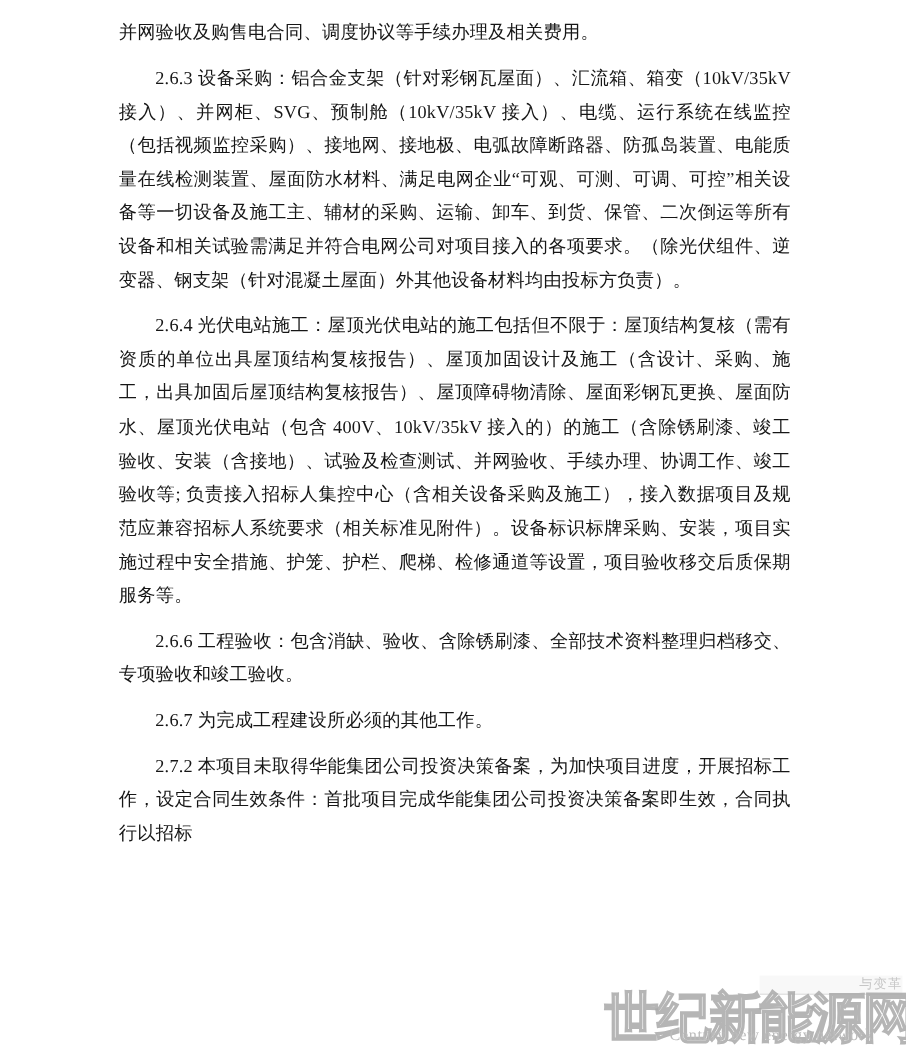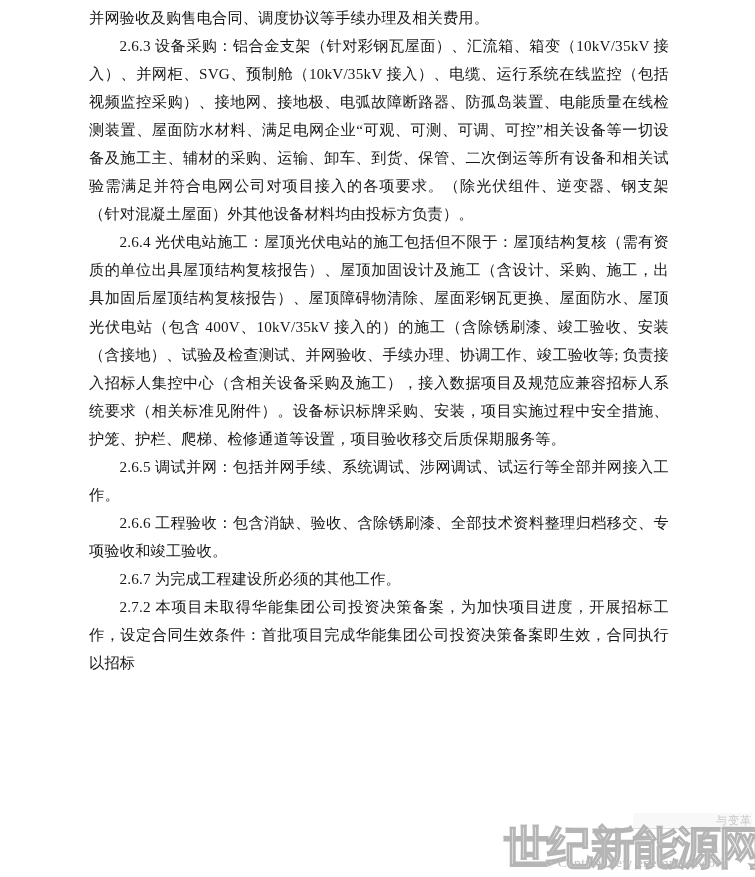--- a/index.html
+++ b/index.html
@@ -24,21 +24,21 @@
     left: 89px;
     top: 4px;
     width: 580px;
     font-size: 15.2px;
     line-height: 28.05px;
     color: #161616;
     text-align: justify;
     letter-spacing: 0.2px;
   }
   .text-block p {
-    margin: 0;
+    margin: 10px;
     padding: 0;
   }
   .text-block p.ind {
     text-indent: 2em;
   }
   
   .wm-tagline {
     position: absolute;
     left: 633px;
     top: 813px;
@@ -79,21 +79,20 @@
 </style>
 </head>
 <body>
 
 <div class="page">
 
   <div class="text-block">
     <p>并网验收及购售电合同、调度协议等手续办理及相关费用。</p>
     <p class="ind">2.6.3 设备采购：铝合金支架（针对彩钢瓦屋面）、汇流箱、箱变（10kV/35kV 接入）、并网柜、SVG、预制舱（10kV/35kV 接入）、电缆、运行系统在线监控（包括视频监控采购）、接地网、接地极、电弧故障断路器、防孤岛装置、电能质量在线检测装置、屋面防水材料、满足电网企业“可观、可测、可调、可控”相关设备等一切设备及施工主、辅材的采购、运输、卸车、到货、保管、二次倒运等所有设备和相关试验需满足并符合电网公司对项目接入的各项要求。（除光伏组件、逆变器、钢支架（针对混凝土屋面）外其他设备材料均由投标方负责）。</p>
     <p class="ind">2.6.4 光伏电站施工：屋顶光伏电站的施工包括但不限于：屋顶结构复核（需有资质的单位出具屋顶结构复核报告）、屋顶加固设计及施工（含设计、采购、施工，出具加固后屋顶结构复核报告）、屋顶障碍物清除、屋面彩钢瓦更换、屋面防水、屋顶光伏电站（包含 400V、10kV/35kV 接入的）的施工（含除锈刷漆、竣工验收、安装（含接地）、试验及检查测试、并网验收、手续办理、协调工作、竣工验收等; 负责接入招标人集控中心（含相关设备采购及施工），接入数据项目及规范应兼容招标人系统要求（相关标准见附件）。设备标识标牌采购、安装，项目实施过程中安全措施、护笼、护栏、爬梯、检修通道等设置，项目验收移交后质保期服务等。</p>
-    <p class="ind">2.6.5 调试并网：包括并网手续、系统调试、涉网调试、试运行等全部并网接入工作。</p>
     <p class="ind">2.6.6 工程验收：包含消缺、验收、含除锈刷漆、全部技术资料整理归档移交、专项验收和竣工验收。</p>
     <p class="ind">2.6.7 为完成工程建设所必须的其他工作。</p>
     <p class="ind">2.7.2 本项目未取得华能集团公司投资决策备案，为加快项目进度，开展招标工作，设定合同生效条件：首批项目完成华能集团公司投资决策备案即生效，合同执行以招标</p>
   </div>
 
   <div>
     <div class="wm-tagline">与变革</div>
     <div class="wm-main">世纪新能源网</div>
     <div class="wm-sub">Century new energy network</div>
   </div>

